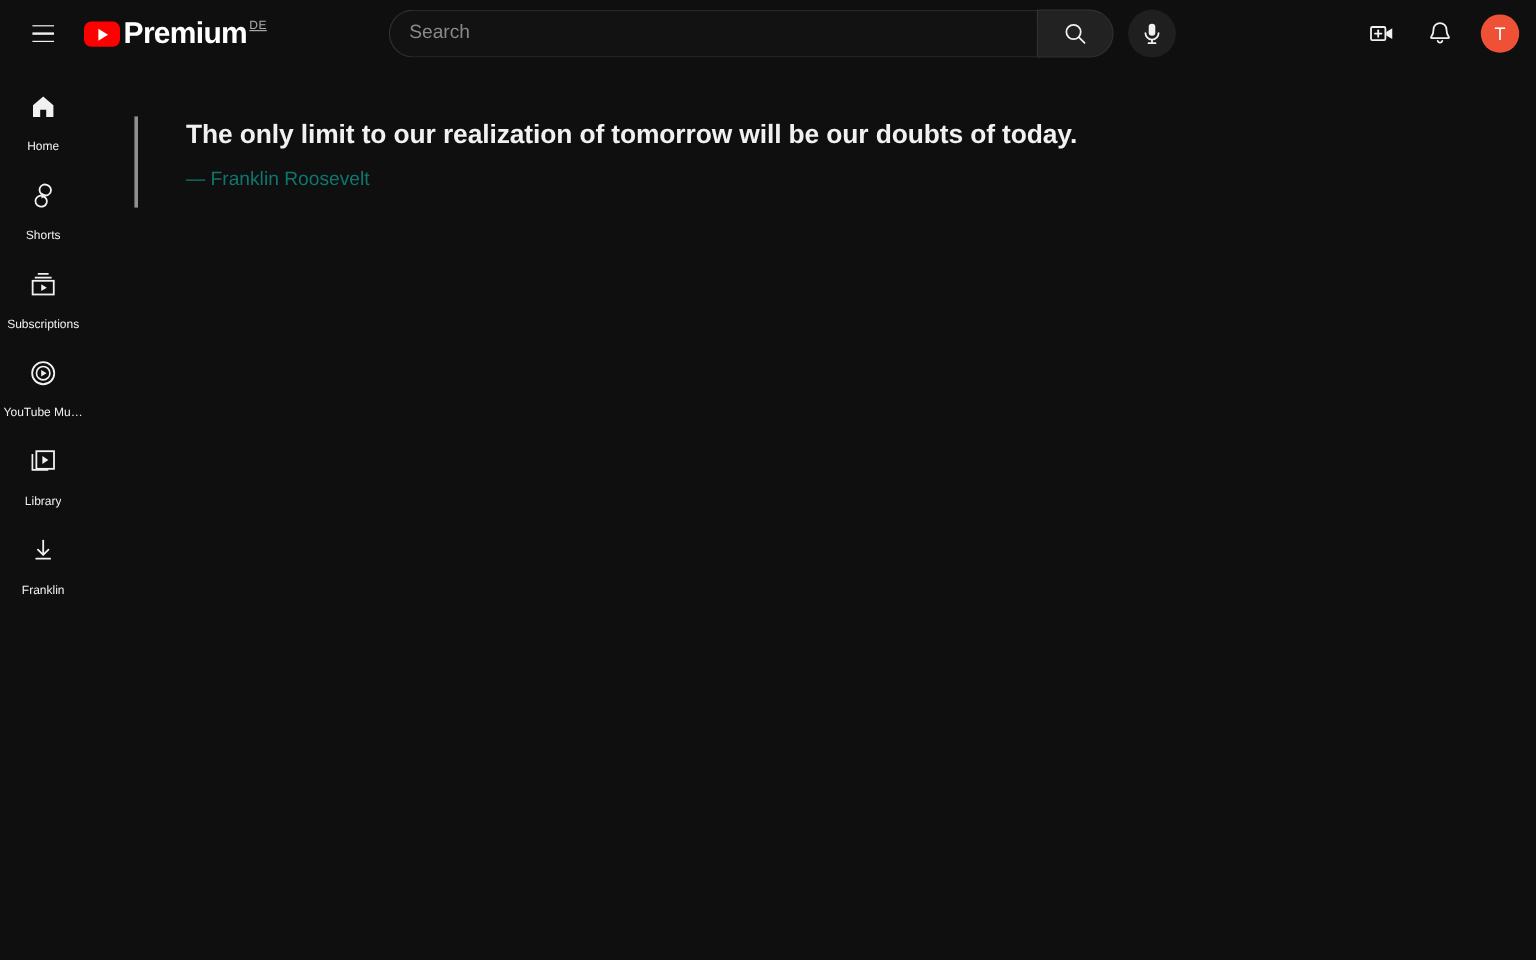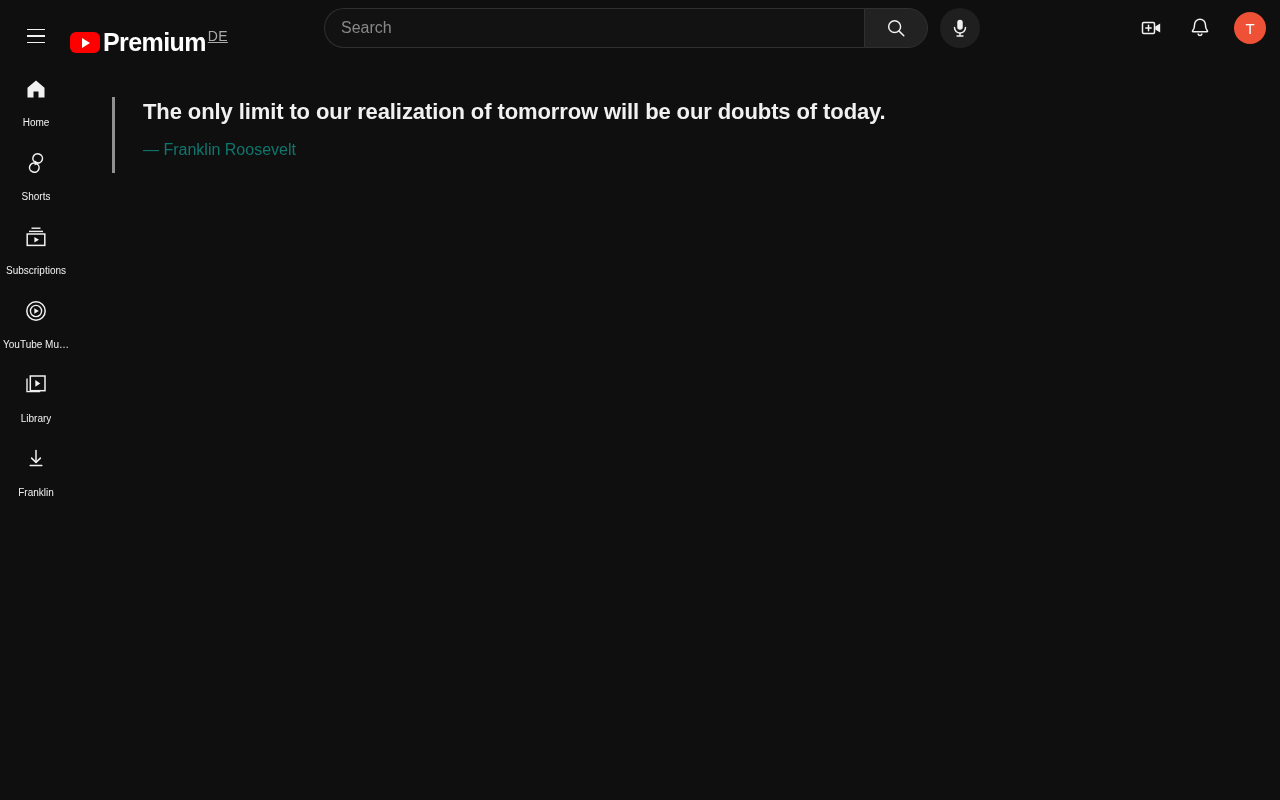--- a/index.html
+++ b/index.html
@@ -7,21 +7,21 @@
     width: 1280px; height: 800px;
     background: #0f0f0f;
     font-family: "Liberation Sans", sans-serif;
     overflow: hidden;
   }
 
   
   .topbar {
     position: absolute; top: 0; left: 0;
     width: 1280px; height: 56px;
-    display: flex; align-items: flex-end;
+    display: flex; align-items: center;
     background: #0f0f0f;
   }
   .hamburger {
     width: 40px; height: 40px; margin-left: 16px;
     display: flex; flex-direction: column; justify-content: center;
     align-items: center; gap: 5px; cursor: pointer;
   }
   .hamburger span {
     display: block; width: 18px; height: 1.5px; background: #f1f1f1;
   }
@@ -39,21 +39,21 @@
     border-top: 5px solid transparent;
     border-bottom: 5px solid transparent;
     margin-left: 2px;
   }
   .logo-text {
     color: #ffffff; font-size: 25px; font-weight: 700;
     letter-spacing: -0.6px; line-height: 28px; margin-left: 3px;
     font-family: "Liberation Sans", sans-serif;
   }
   .logo-country {
-    color: #aaaaaa; font-size: 14px; line-height: 12px;
+    color: #aaaaaa; font-size: 10px; line-height: 12px;
     margin-left: 2px; margin-top: 2px; letter-spacing: 0.3px; text-decoration: underline;
   }
 
   .search-zone {
     position: absolute; left: 324px; top: 8px;
     display: flex; align-items: center;
   }
   .search-field {
     width: 540px; height: 40px;
     background: #121212;
@@ -125,21 +125,21 @@
   }
 
   
   .main {
     position: absolute; top: 56px; left: 72px;
     width: 1208px; height: 744px;
   }
   .quote-block {
     position: absolute; left: 40px; top: 41px;
     border-left: 3px solid #909090;
-    padding-left: 28px;
+    padding-left: 40px;
     height: 76px;
     display: flex; flex-direction: column; justify-content: flex-start;
   }
   .quote-text {
     color: #f1f1f1; font-size: 22px; font-weight: 700;
     line-height: 30px; letter-spacing: -0.1px;
   }
   .quote-author {
     color: #0f766e; font-size: 16px; font-weight: 400;
     line-height: 22px; margin-top: 12px;

